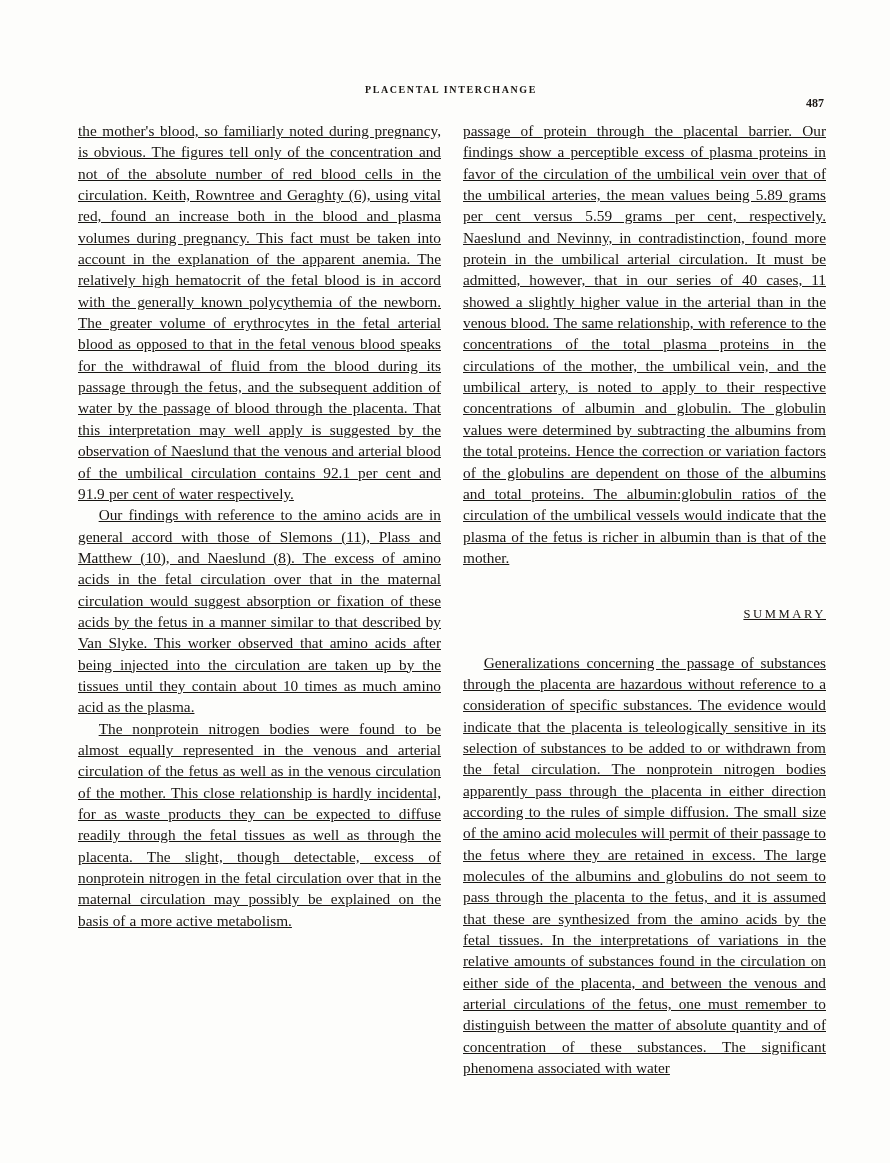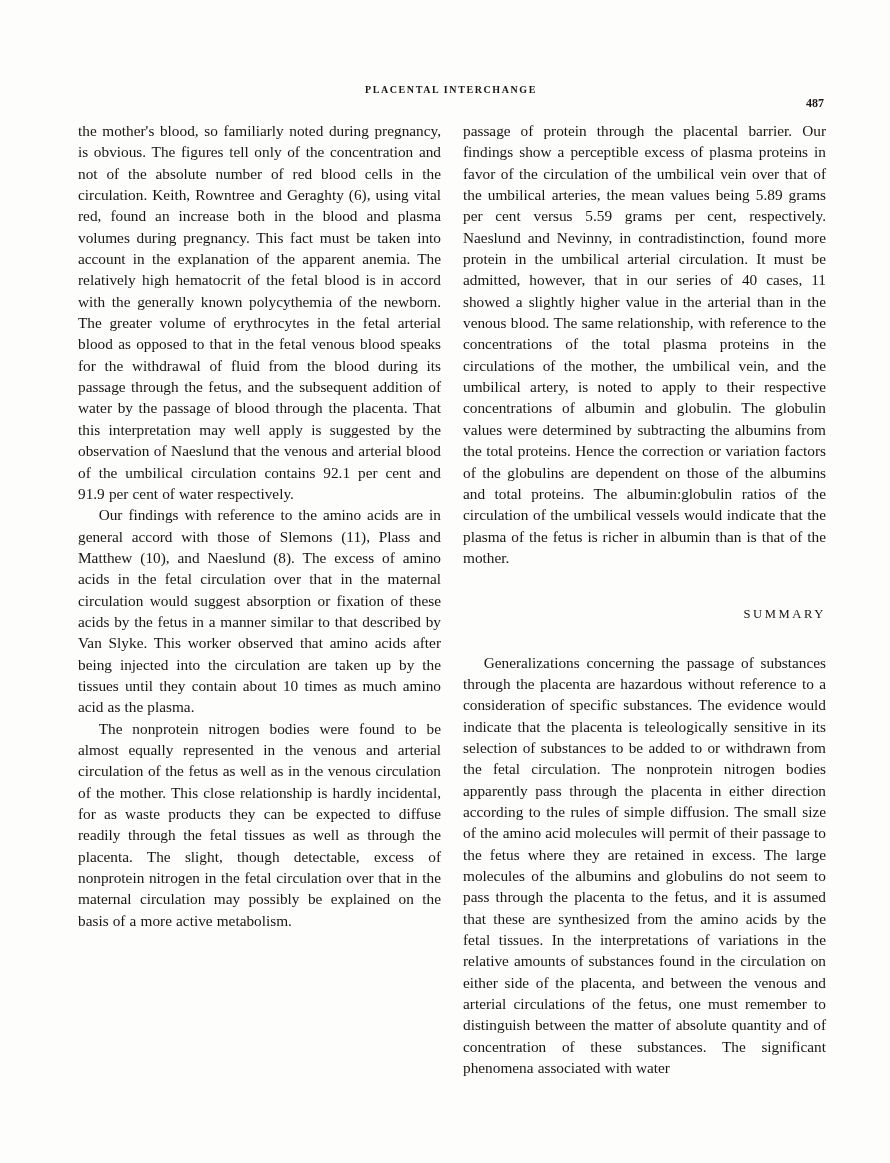--- a/index.html
+++ b/index.html
@@ -51,20 +51,21 @@
   .col {
     width: 363px;
     text-align: justify;
     font-size: 15.3px;
     line-height: 21.35px;
   }
   .col p {
     margin: 0;
     text-indent: 1.35em;
     word-spacing: 0.02em;
+    text-decoration: underline;
   }
   .col p.no-indent {
     text-indent: 0;
   }
   .summary-heading {
     text-align: right;
     text-indent: 0 !important;
     font-size: 12.6px;
     letter-spacing: 2.6px;
     margin: 0;

